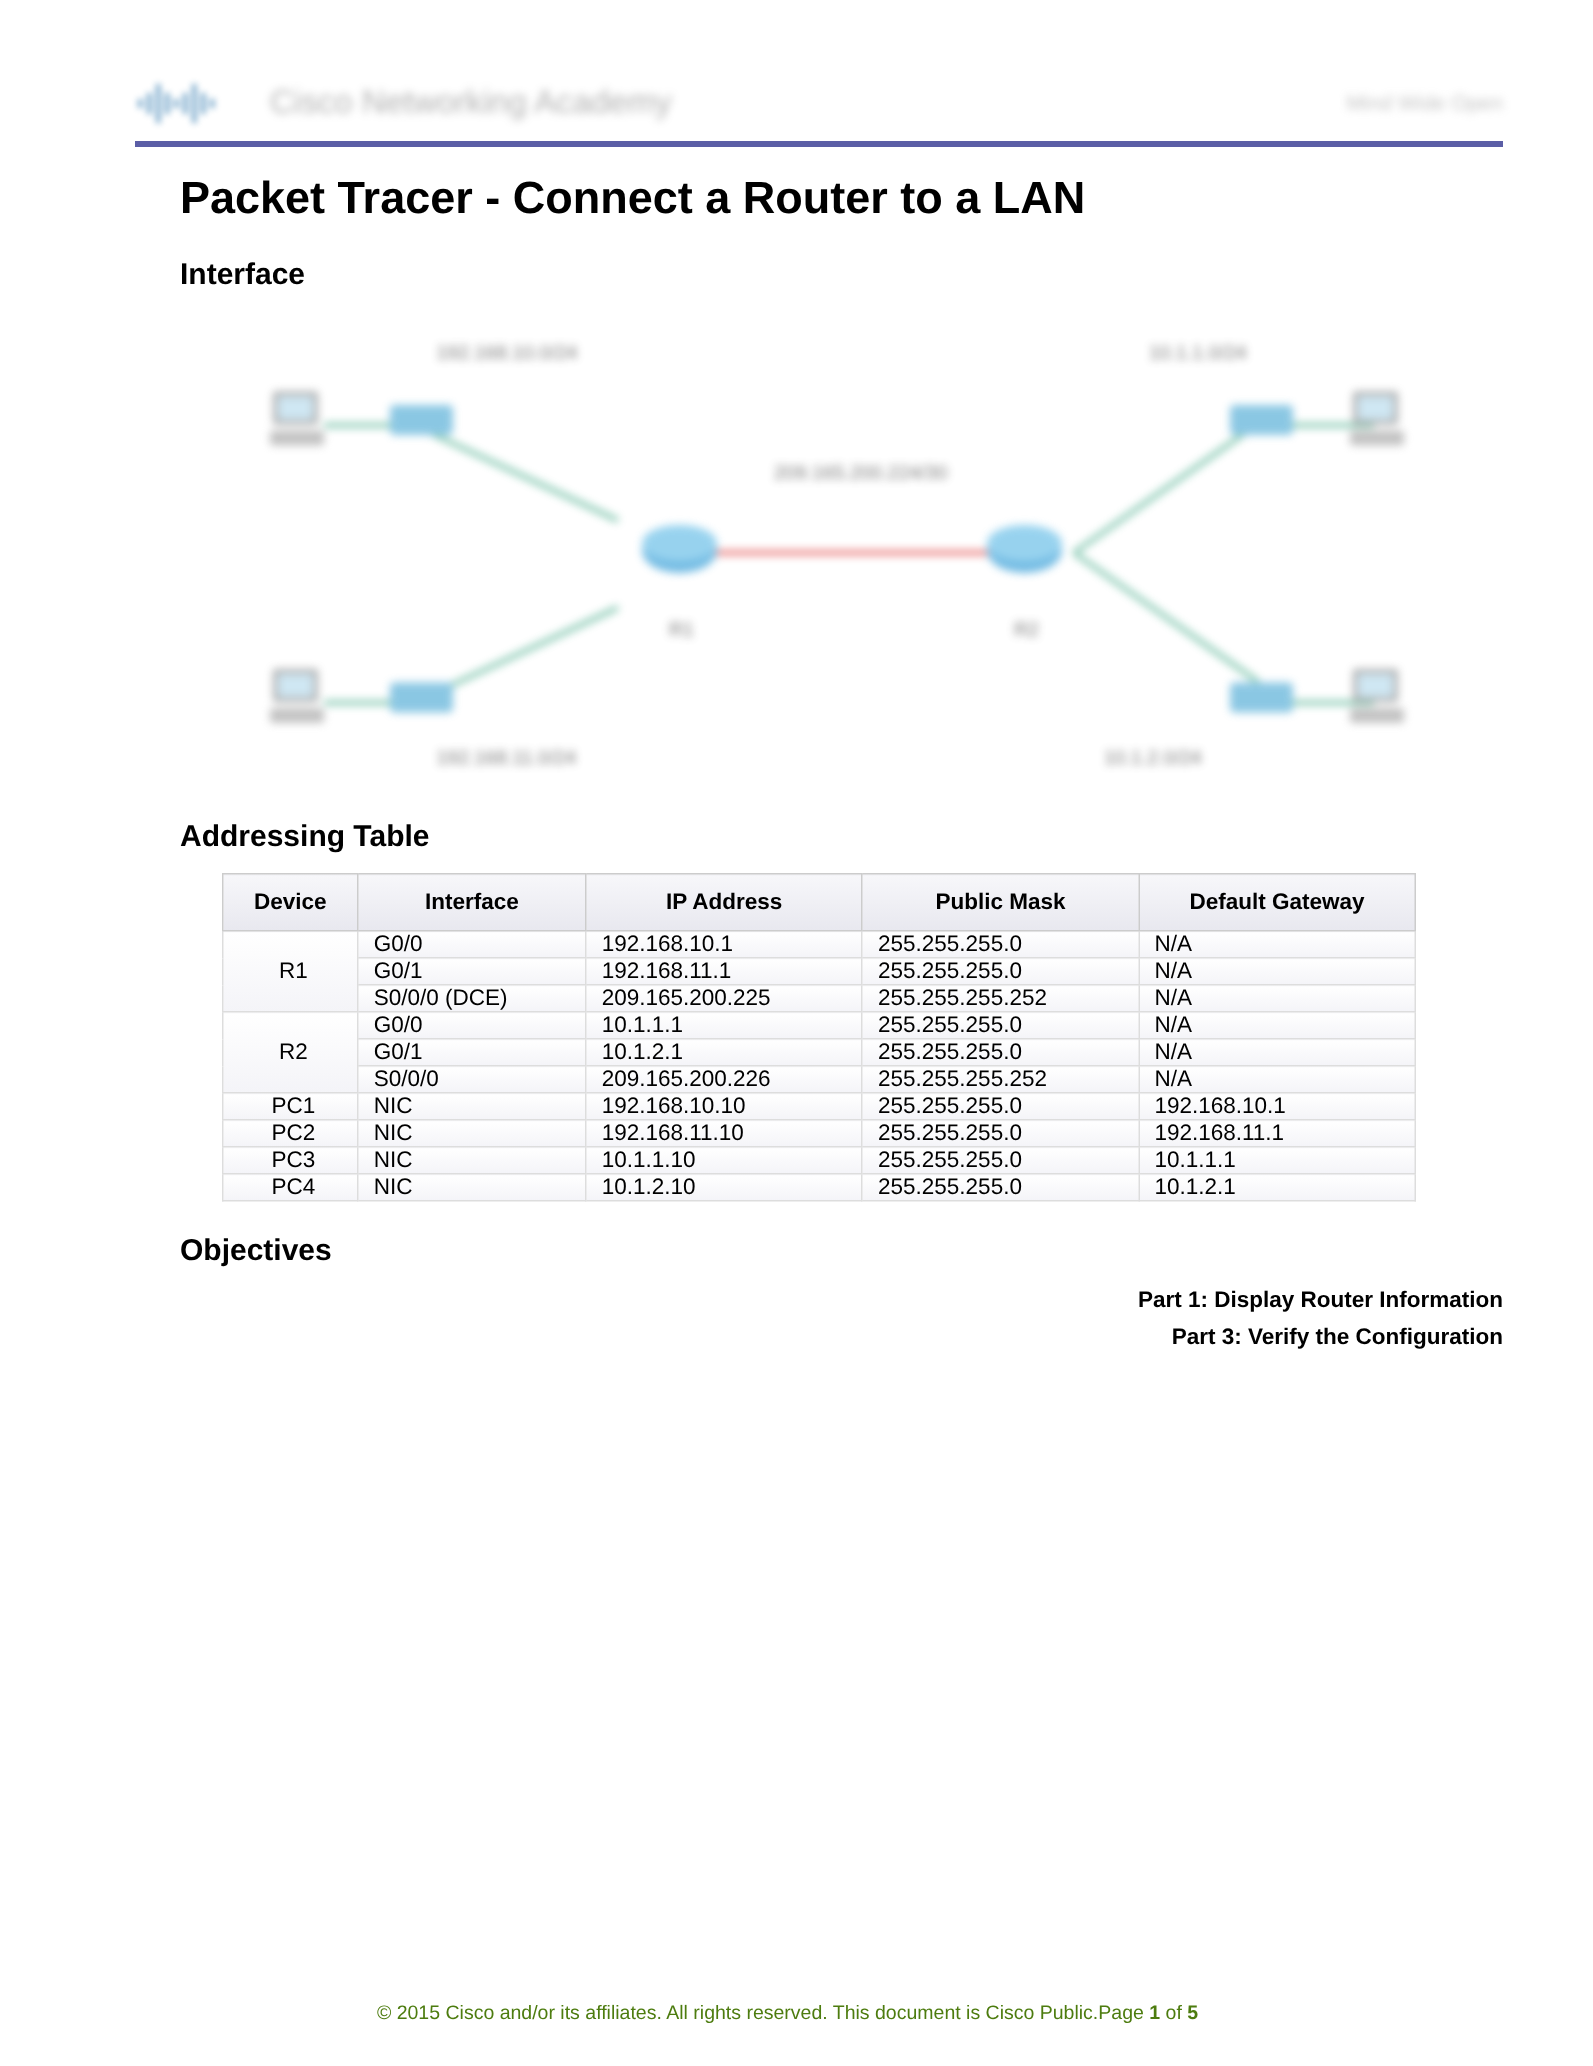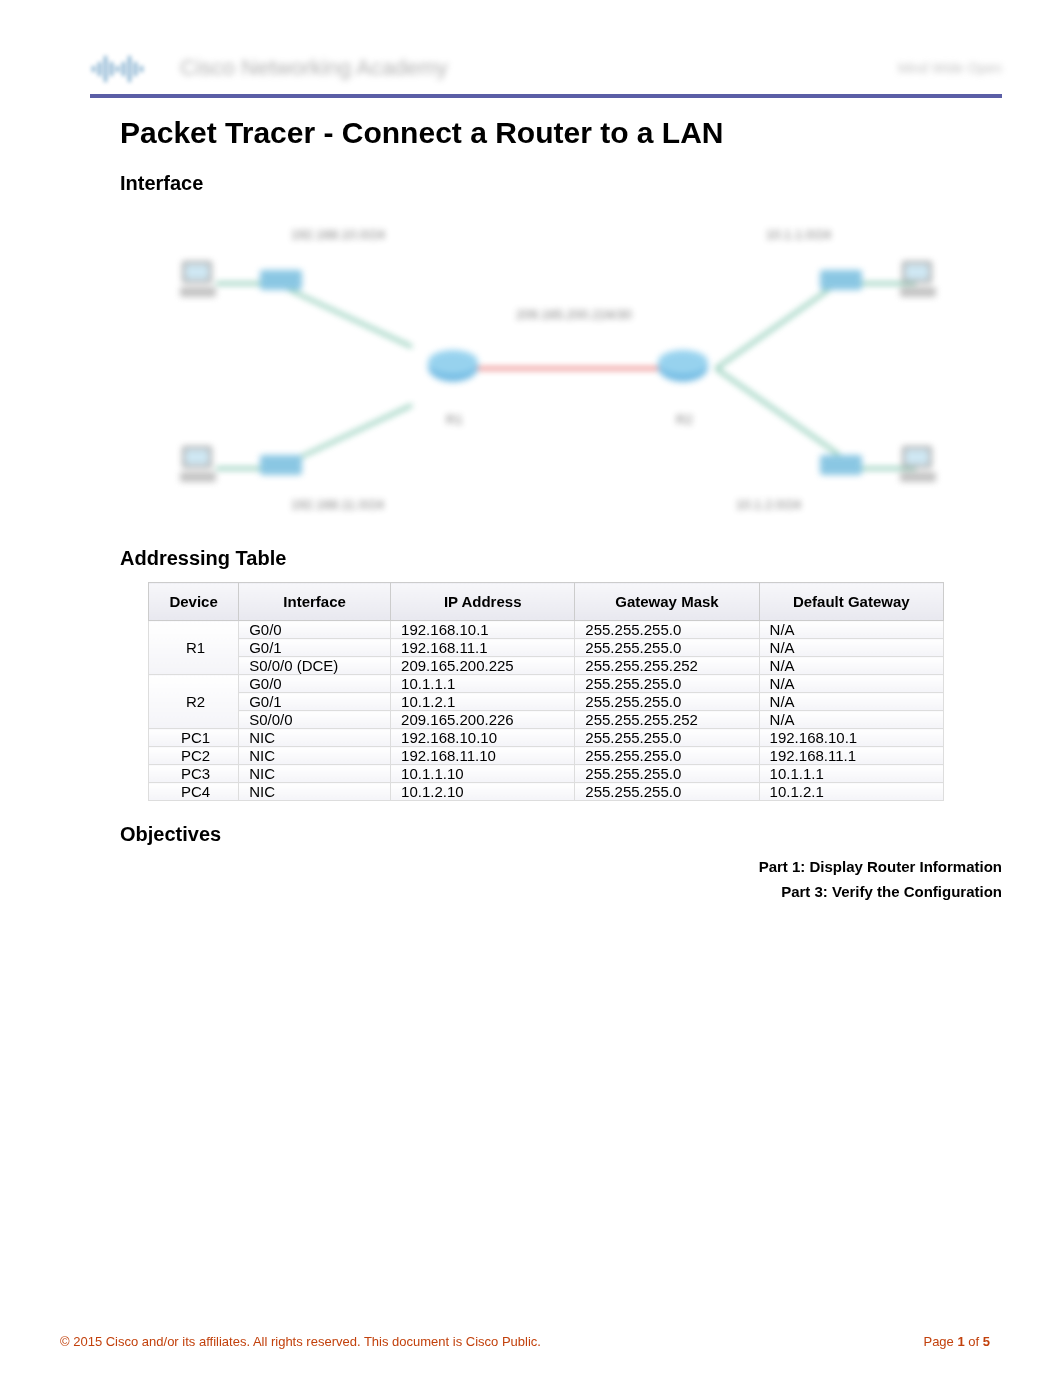--- a/index.html
+++ b/index.html
@@ -113,23 +113,23 @@
     font-weight: bold;
     margin: 8px 0 8px 28px;
     text-align: right;
   }
   .footer {
     position: absolute;
     bottom: 28px;
     left: 60px;
     right: 72px;
     display: flex;
-    justify-content: space-between;
+    justify-content: center;
     font-size: 13px;
-    color: #c2410c;
+    color: #4d7c0f;
   }
   .footer .page-num b { font-weight: bold; }
 </style>
 </head>
 <body>
 
 <div class="page">
   <div class="header">
     <div class="header-left">
       <svg class="cisco-logo" viewBox="0 0 70 40">
@@ -240,21 +240,21 @@
 
   <h2 class="section-title">Addressing Table</h2>
 
   <div class="table-wrap">
     <table>
       <thead>
         <tr>
           <th>Device</th>
           <th>Interface</th>
           <th>IP Address</th>
-          <th>Gateway Mask</th>
+          <th>Public Mask</th>
           <th>Default Gateway</th>
         </tr>
       </thead>
       <tbody id="table-body">
           <tr>
             <td class="device-cell" rowspan="3">R1</td>
             <td>G0/0</td>
             <td>192.168.10.1</td>
             <td>255.255.255.0</td>
             <td>N/A</td>

